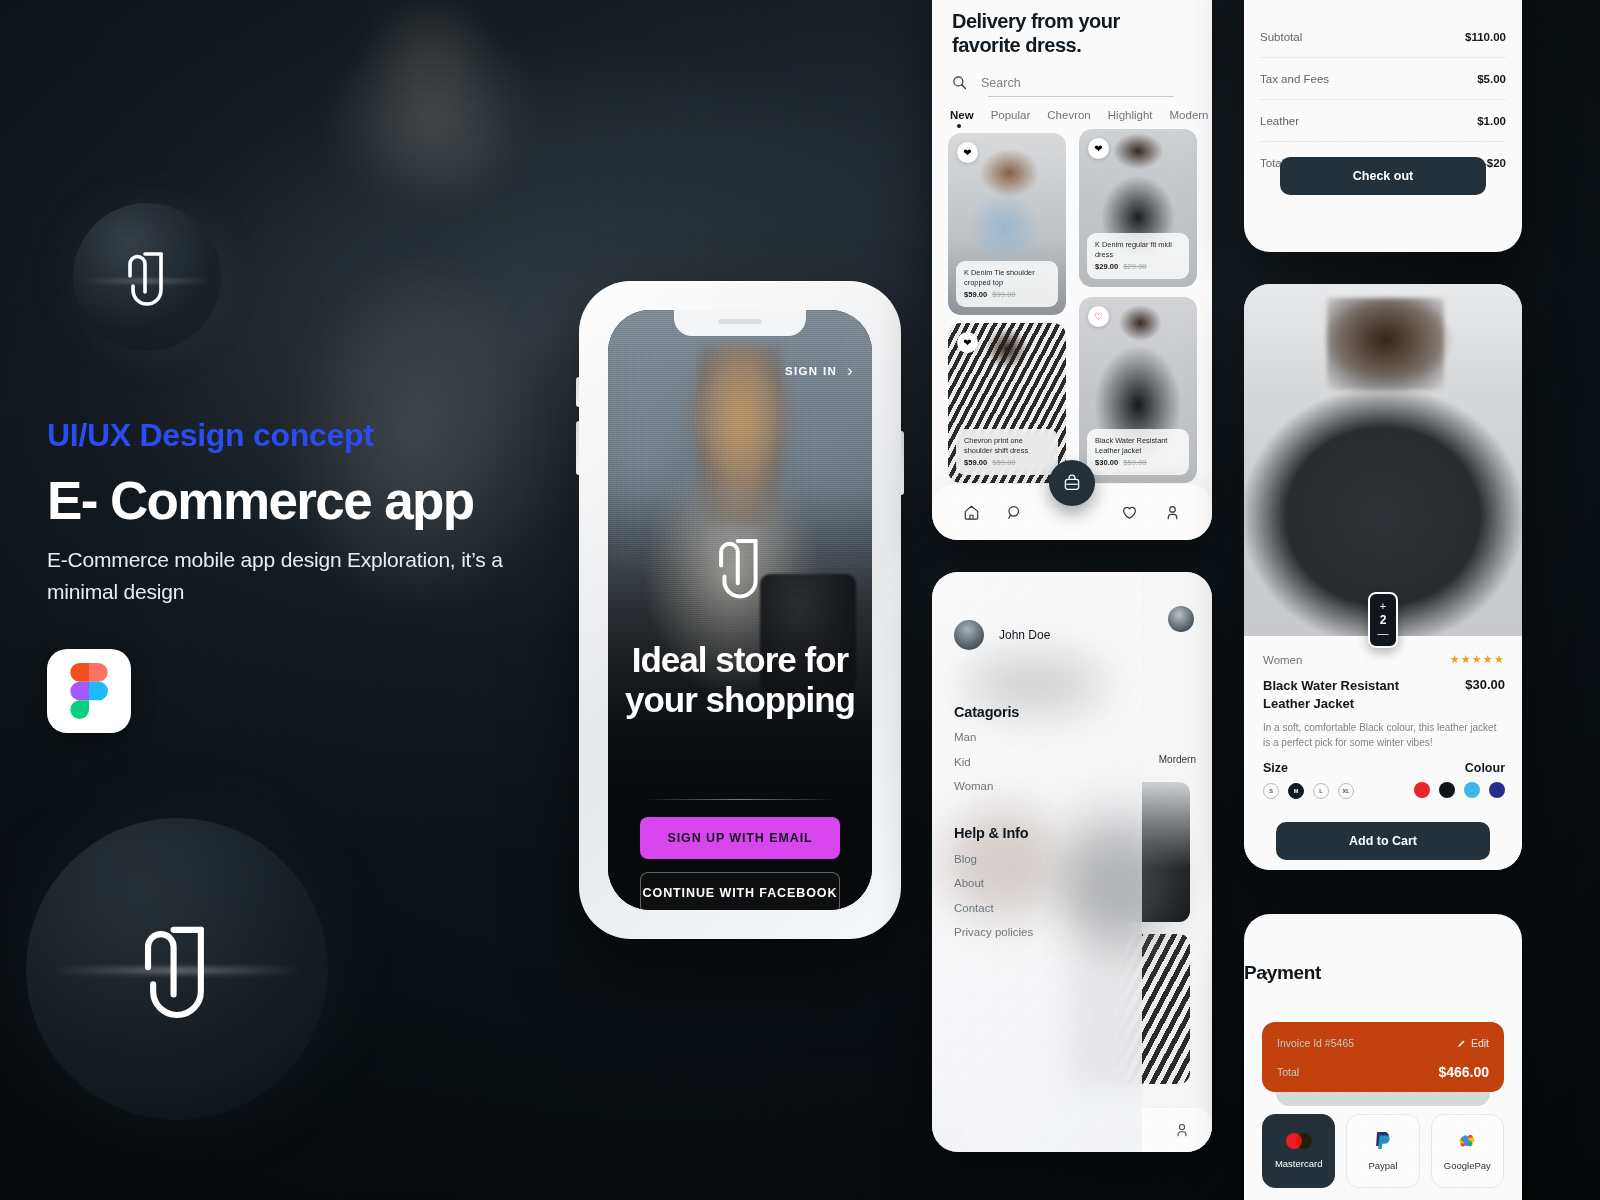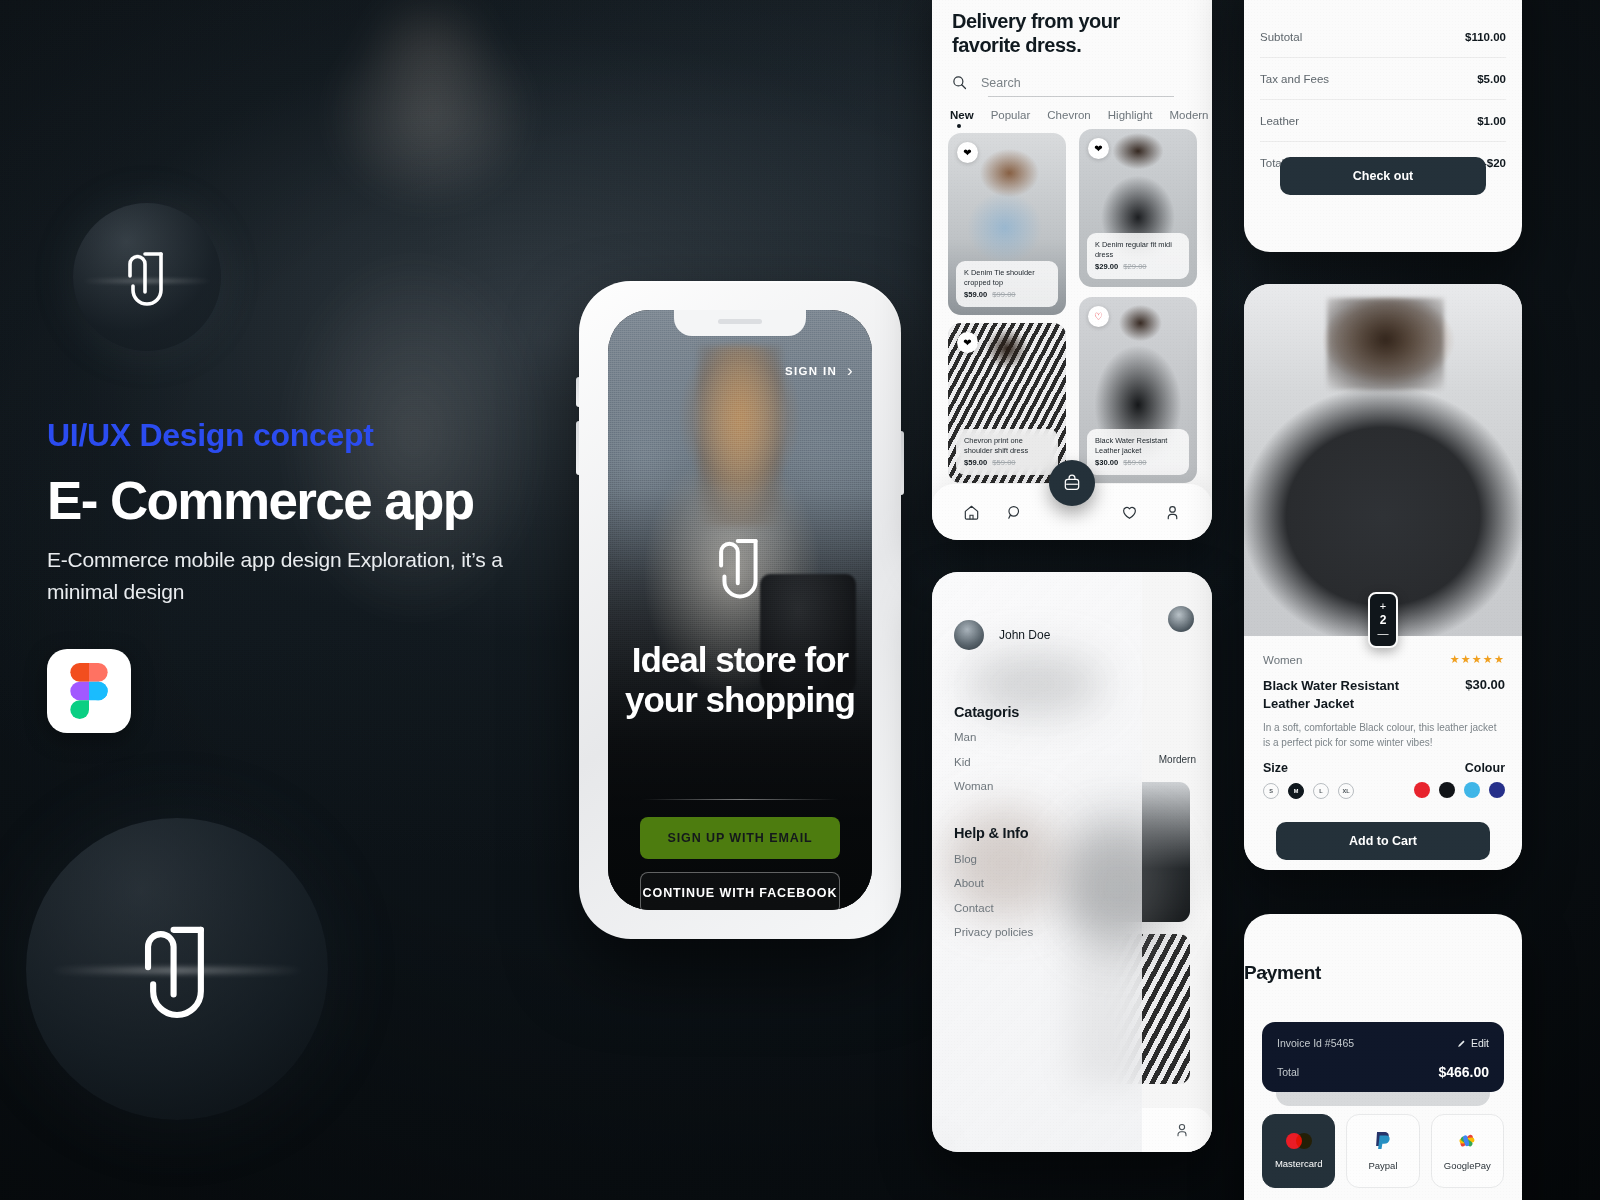--- a/index.html
+++ b/index.html
@@ -154,21 +154,21 @@
   }
   .screen-rule {
     position:absolute; left:34px; right:34px; top:489px; height:1px; z-index:5;
     background: linear-gradient(90deg, rgba(255,255,255,0), rgba(255,255,255,.45), rgba(255,255,255,0));
   }
   .btn-email, .btn-fb {
     position:absolute; left:32px; right:32px; z-index:5; height:42px; border-radius:8px;
     display:flex; align-items:center; justify-content:center;
     font-size:12.5px; font-weight:700; letter-spacing:.9px;
   }
-  .btn-email { top:507px; background:#4d7c0f; color:#14181c; }
+  .btn-email { top:507px; background:#d946ef; color:#14181c; }
   .btn-fb { top:562px; background:rgba(255,255,255,.03); color:#fff; border:1px solid rgba(255,255,255,.35); }
 
   
   .panel {
     position:absolute; background:#fbfbfb; border-radius:24px; overflow:hidden;
     box-shadow: 0 24px 52px rgba(0,0,0,.48);
   }
   .panel-grain {
     position:absolute; inset:0; pointer-events:none; opacity:.5;
     background-image: radial-gradient(rgba(0,0,0,.035) .6px, rgba(0,0,0,0) .7px);
@@ -308,21 +308,21 @@
     background:#24313a; color:#fff; font-size:12.5px; font-weight:700;
     display:flex; align-items:center; justify-content:center; border:none; cursor:pointer;
     font-family:"Liberation Sans", sans-serif;
   }
 
   
   #payment-panel { left:1244px; top:914px; width:278px; height:330px; border-radius:26px; }
   .pay-back { position:absolute; left:18px; top:50px; font-size:20px; color:#10181e; line-height:1; }
   .pay-title { position:absolute; left:0; right:0; top:48px; text-align:left; font-size:19px; font-weight:700; color:#10181e; letter-spacing:-.3px; }
   .inv-card {
-    position:absolute; left:18px; right:18px; top:108px; height:70px; border-radius:13px; background:#0f172a;
+    position:absolute; left:18px; right:18px; top:108px; height:70px; border-radius:13px; background:#c2410c;
   }
   .inv-shadow {
     position:absolute; left:32px; right:32px; top:172px; height:20px; border-radius:0 0 13px 13px;
     background:#d7d9db;
   }
   .inv-row { position:absolute; left:15px; right:15px; display:flex; align-items:center; justify-content:space-between; }
   .inv-id { font-size:10.5px; color:#c4cace; }
   .inv-edit { font-size:10.5px; color:#e6eaec; display:flex; align-items:center; gap:5px; }
   .inv-total-k { font-size:10.5px; color:#c4cace; }
   .inv-total-v { font-size:14px; color:#fff; font-weight:700; }

